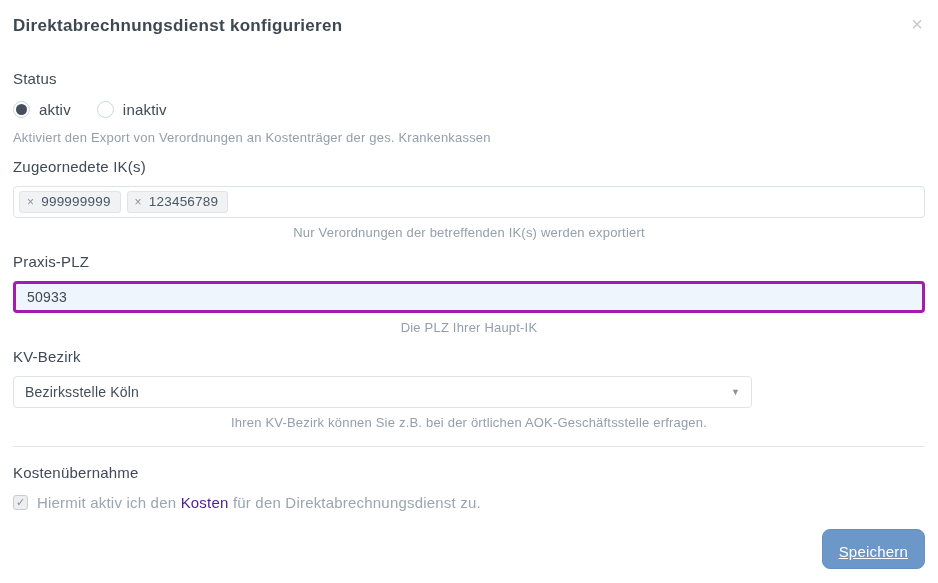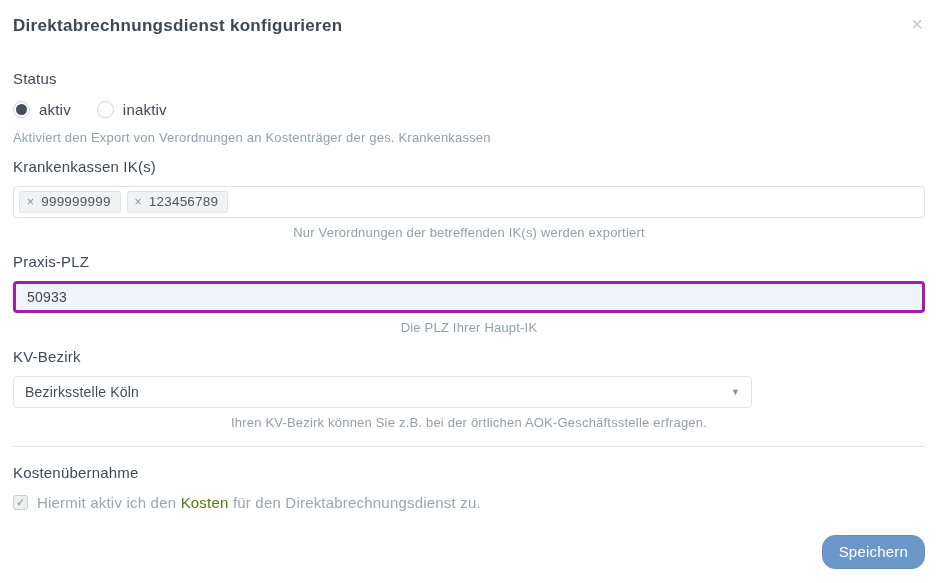--- a/index.html
+++ b/index.html
@@ -87,29 +87,30 @@
   .consent-section { margin-top: 17px; }
   .consent-title { font-size: 15px; color: #3f4a56; letter-spacing: 0.2px; }
   .consent-row { display: flex; align-items: center; margin-top: 12px; }
   .checkbox {
     width: 15px; height: 15px; border: 1px solid #c9cdd2; border-radius: 3px;
     background: #eceef0; display: inline-flex; align-items: center; justify-content: center;
     margin-right: 9px; flex: 0 0 auto;
   }
   .checkbox .check-glyph { font-size: 11px; color: #858d96; line-height: 1; }
   .consent-text { font-size: 15px; color: #9aa6b0; letter-spacing: 0.2px; }
-  .consent-link { color: #4d7c0f; text-decoration: none; cursor: pointer; }
+  .consent-link { color: #4c1d95; text-decoration: none; cursor: pointer; }
 
   
   .footer { position: absolute; right: 13px; bottom: 14px; }
   .save-btn {
-    background: #6b97c9; border: 1px solid #6690c2; border-radius: 13px;
+    background: #6b97c9; border: 1px solid #6690c2; border-radius: 8px;
     color: #ffffff; font-size: 15px; letter-spacing: 0.2px;
-    padding: 7px 16px 8px 16px; cursor: pointer;
+    padding: 13px 16px 8px 16px; cursor: pointer;
     font-family: "Liberation Sans", sans-serif;
+    text-decoration: underline;
   }
 </style>
 </head>
 <body>
 
 <div class="dialog">
 
   <div class="title-row">
     <h1 class="dialog-title">Direktabrechnungsdienst konfigurieren</h1>
     <button class="close-btn">×</button>
@@ -124,21 +125,21 @@
       </span>
       <span class="radio-option">
         <span class="radio-circle"></span>
         <span class="radio-label">inaktiv</span>
       </span>
     </div>
     <div class="help-text status-help">Aktiviert den Export von Verordnungen an Kostenträger der ges. Krankenkassen</div>
   </div>
 
   <div class="form-section">
-    <span class="field-label">Krankenkassen IK(s)</span>
+    <span class="field-label">Zugeornedete IK(s)</span>
     <div class="tags-input">
       <span class="tag">
         <span class="tag-remove">×</span>
         <span>999999999</span>
       </span>
       <span class="tag">
         <span class="tag-remove">×</span>
         <span>123456789</span>
       </span>
     </div>

